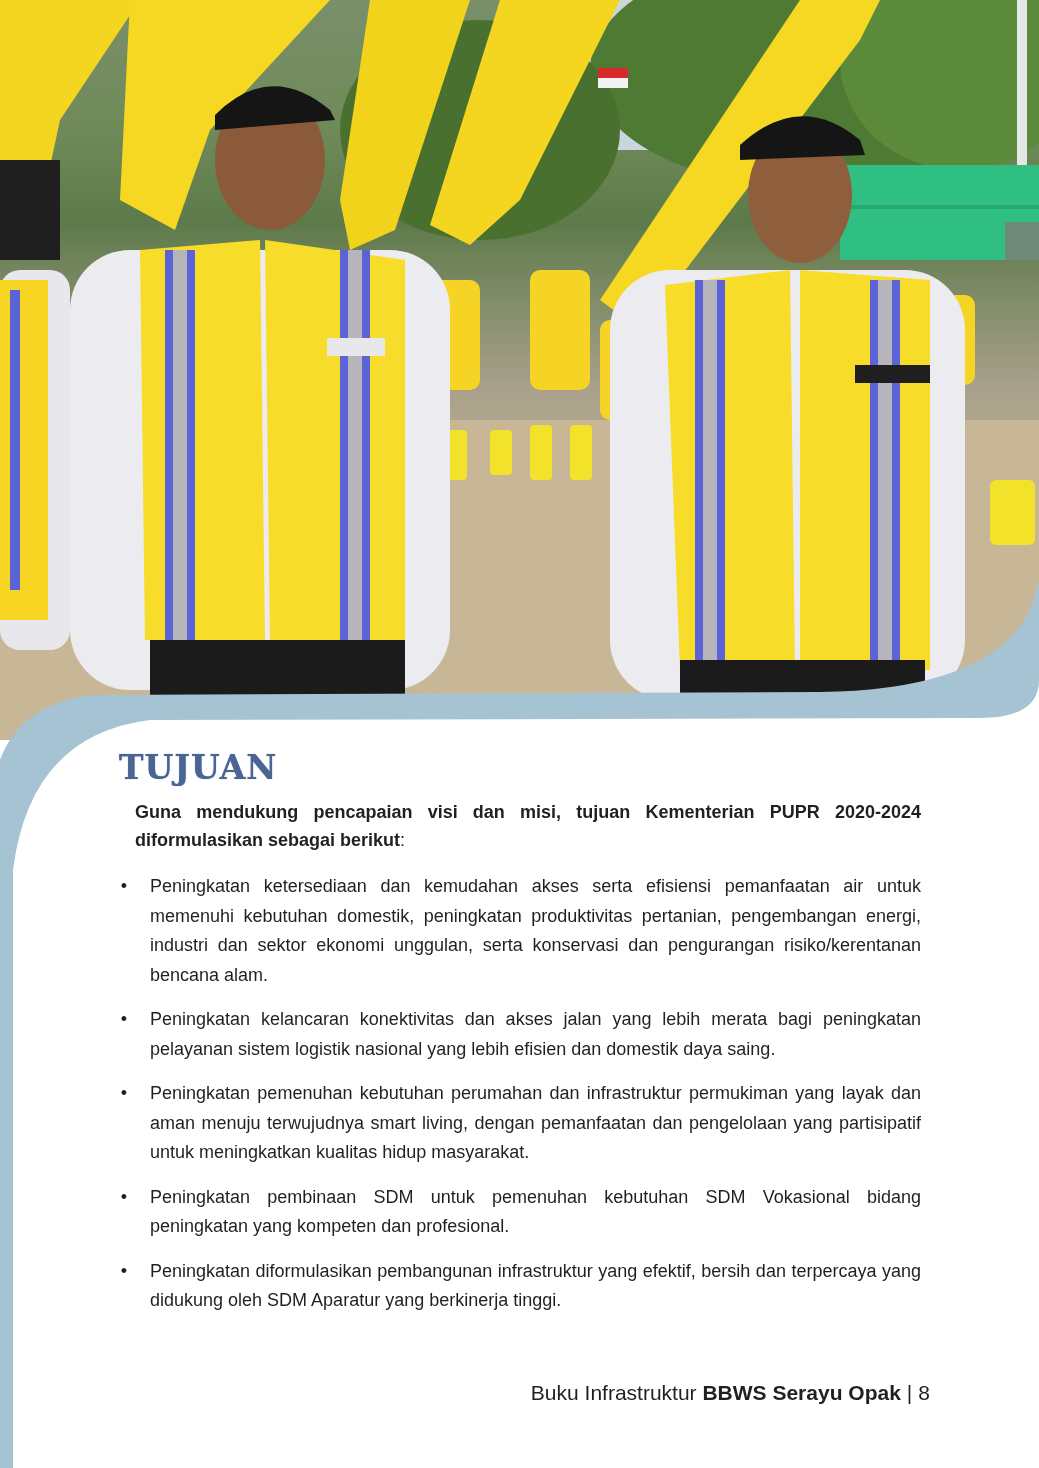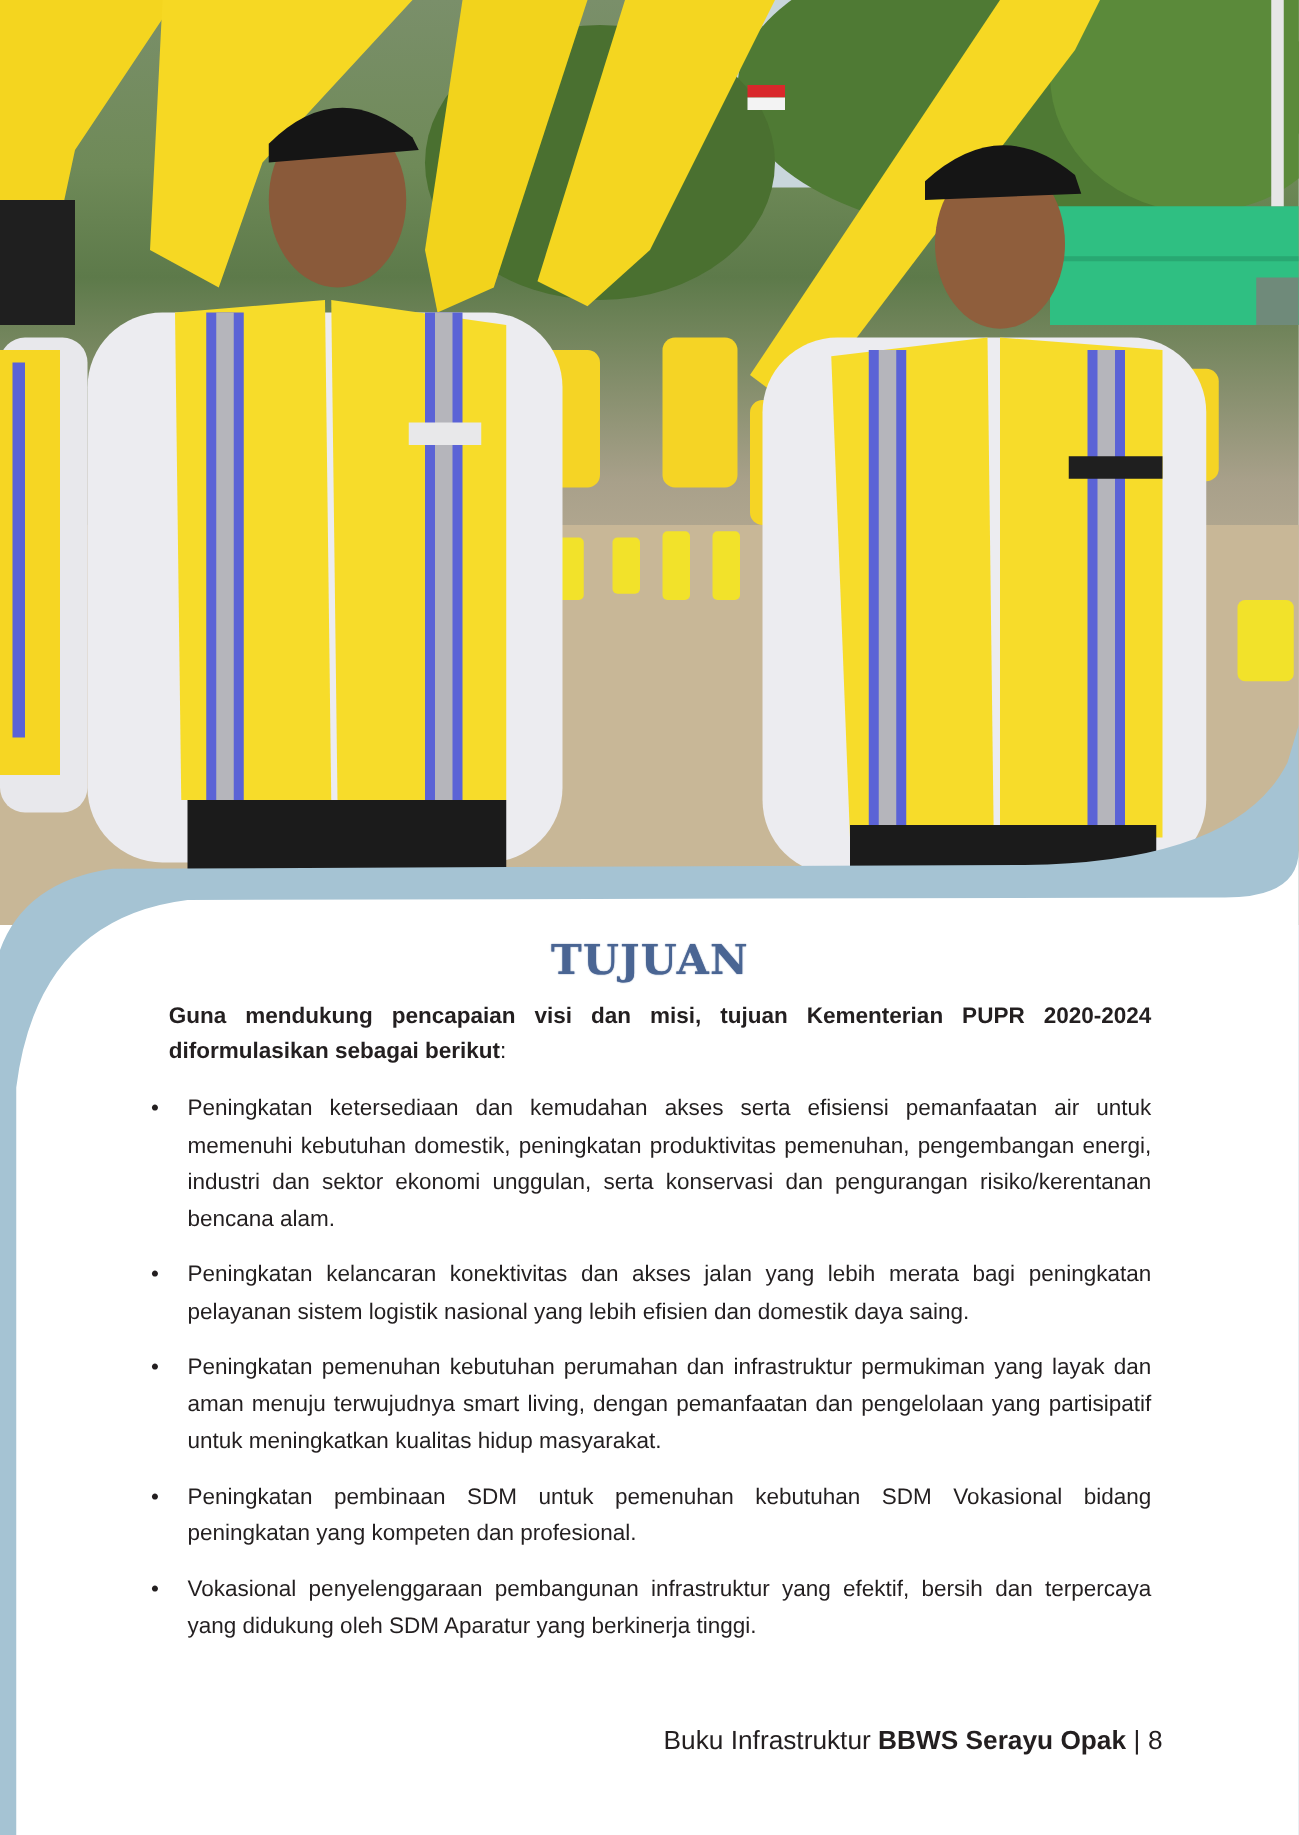--- a/index.html
+++ b/index.html
@@ -18,21 +18,20 @@
     .photo svg { position: absolute; left: 0; top: 0; }
     
     .frame { position: absolute; left: 0; top: 0; width: 1039px; height: 1468px; pointer-events: none; }
     
     .content { position: absolute; left: 119px; top: 748px; width: 802px; }
     .title {
       font-family: "DejaVu Serif", "Liberation Serif", serif;
       font-weight: bold; font-size: 33px; letter-spacing: 1px;
       color: #4a6593; margin: 0 0 10px 0; line-height: 40px;
       text-shadow: 0 0 1px #4a6593;
-      text-align: center;
     }
     .intro {
       font-weight: bold; font-size: 18px; line-height: 28px; text-align: justify;
       margin: 0 0 18px 16px;
     }
     .intro .colon { font-weight: normal; }
     ul.goals { list-style: none; margin: 0; padding: 0; }
     ul.goals li {
       position: relative; padding-left: 31px; font-size: 18px; line-height: 29.5px;
       text-align: justify; margin-bottom: 15px;
@@ -129,37 +128,37 @@
   <path d="M13,1468 L13,870 Q30,735 150,720 L980,718 Q1039,718 1039,680 L1039,1468 Z" fill="#ffffff"></path>
 </svg>
 
 <div class="content">
   <h1 class="title">TUJUAN</h1>
   <p class="intro"><span>Guna mendukung pencapaian visi dan misi, tujuan Kementerian PUPR 2020-2024 diformulasikan sebagai berikut</span><span class="colon">:</span></p>
 
   <ul class="goals">
     <li>
       <span class="bullet">•</span>
-      <span>Peningkatan ketersediaan dan kemudahan akses serta efisiensi pemanfaatan air untuk memenuhi kebutuhan domestik, peningkatan produktivitas pemenuhan, pengembangan energi, industri dan sektor ekonomi unggulan, serta konservasi dan pengurangan risiko/kerentanan bencana alam.</span>
+      <span>Peningkatan ketersediaan dan kemudahan akses serta efisiensi pemanfaatan air untuk memenuhi kebutuhan domestik, peningkatan produktivitas pertanian, pengembangan energi, industri dan sektor ekonomi unggulan, serta konservasi dan pengurangan risiko/kerentanan bencana alam.</span>
     </li>
     <li>
       <span class="bullet">•</span>
       <span>Peningkatan kelancaran konektivitas dan akses jalan yang lebih merata bagi peningkatan pelayanan sistem logistik nasional yang lebih efisien dan domestik daya saing.</span>
     </li>
     <li>
       <span class="bullet">•</span>
       <span>Peningkatan pemenuhan kebutuhan perumahan dan infrastruktur permukiman yang layak dan aman menuju terwujudnya smart living, dengan pemanfaatan dan pengelolaan yang partisipatif untuk meningkatkan kualitas hidup masyarakat.</span>
     </li>
     <li>
       <span class="bullet">•</span>
       <span>Peningkatan pembinaan SDM untuk pemenuhan kebutuhan SDM Vokasional bidang peningkatan yang kompeten dan profesional.</span>
     </li>
     <li>
       <span class="bullet">•</span>
-      <span>Vokasional penyelenggaraan pembangunan infrastruktur yang efektif, bersih dan terpercaya yang didukung oleh SDM Aparatur yang berkinerja tinggi.</span>
+      <span>Peningkatan diformulasikan pembangunan infrastruktur yang efektif, bersih dan terpercaya yang didukung oleh SDM Aparatur yang berkinerja tinggi.</span>
     </li>
   </ul>
 </div>
 
 <div class="footer">
   <span>Buku Infrastruktur</span>
   <b>BBWS Serayu Opak</b><span class="sep">|</span><span>8</span>
 </div>
 
 </body></html>

